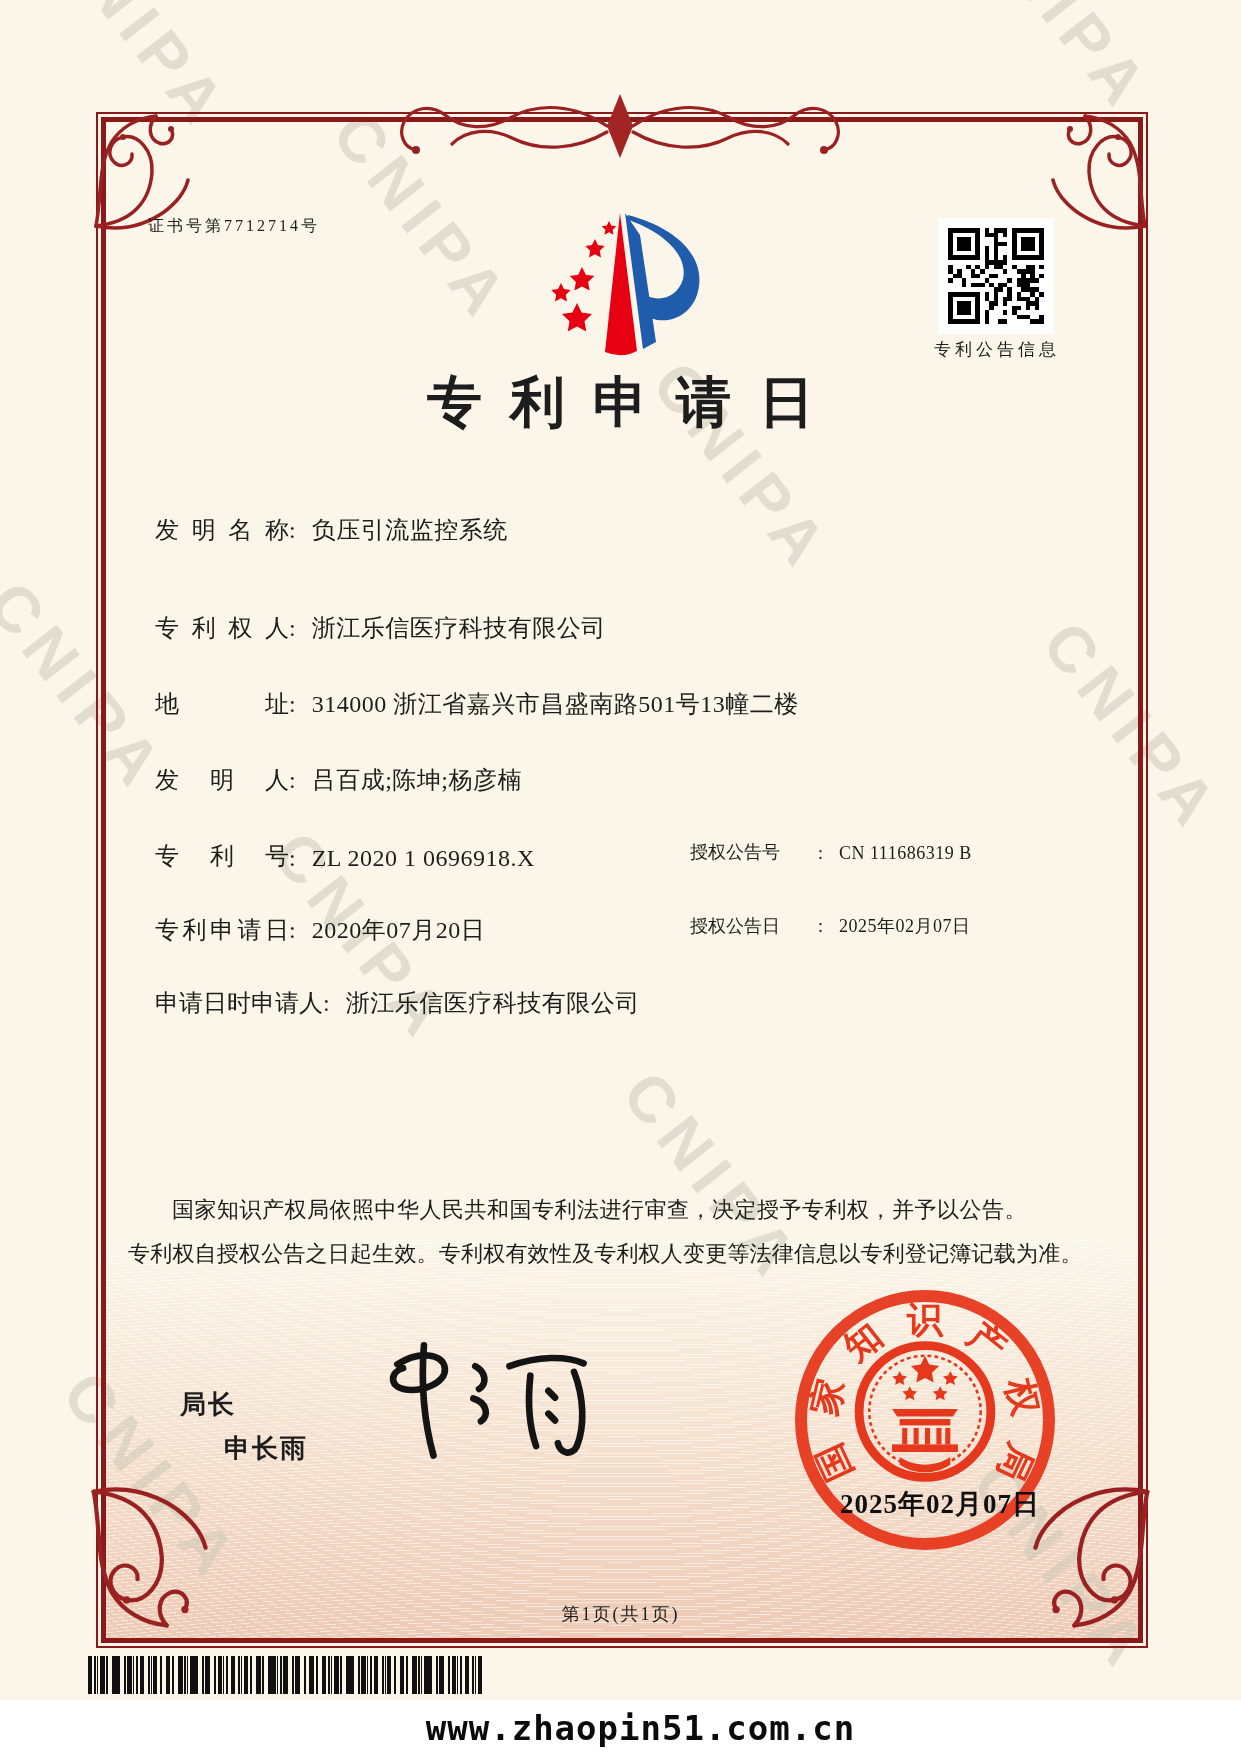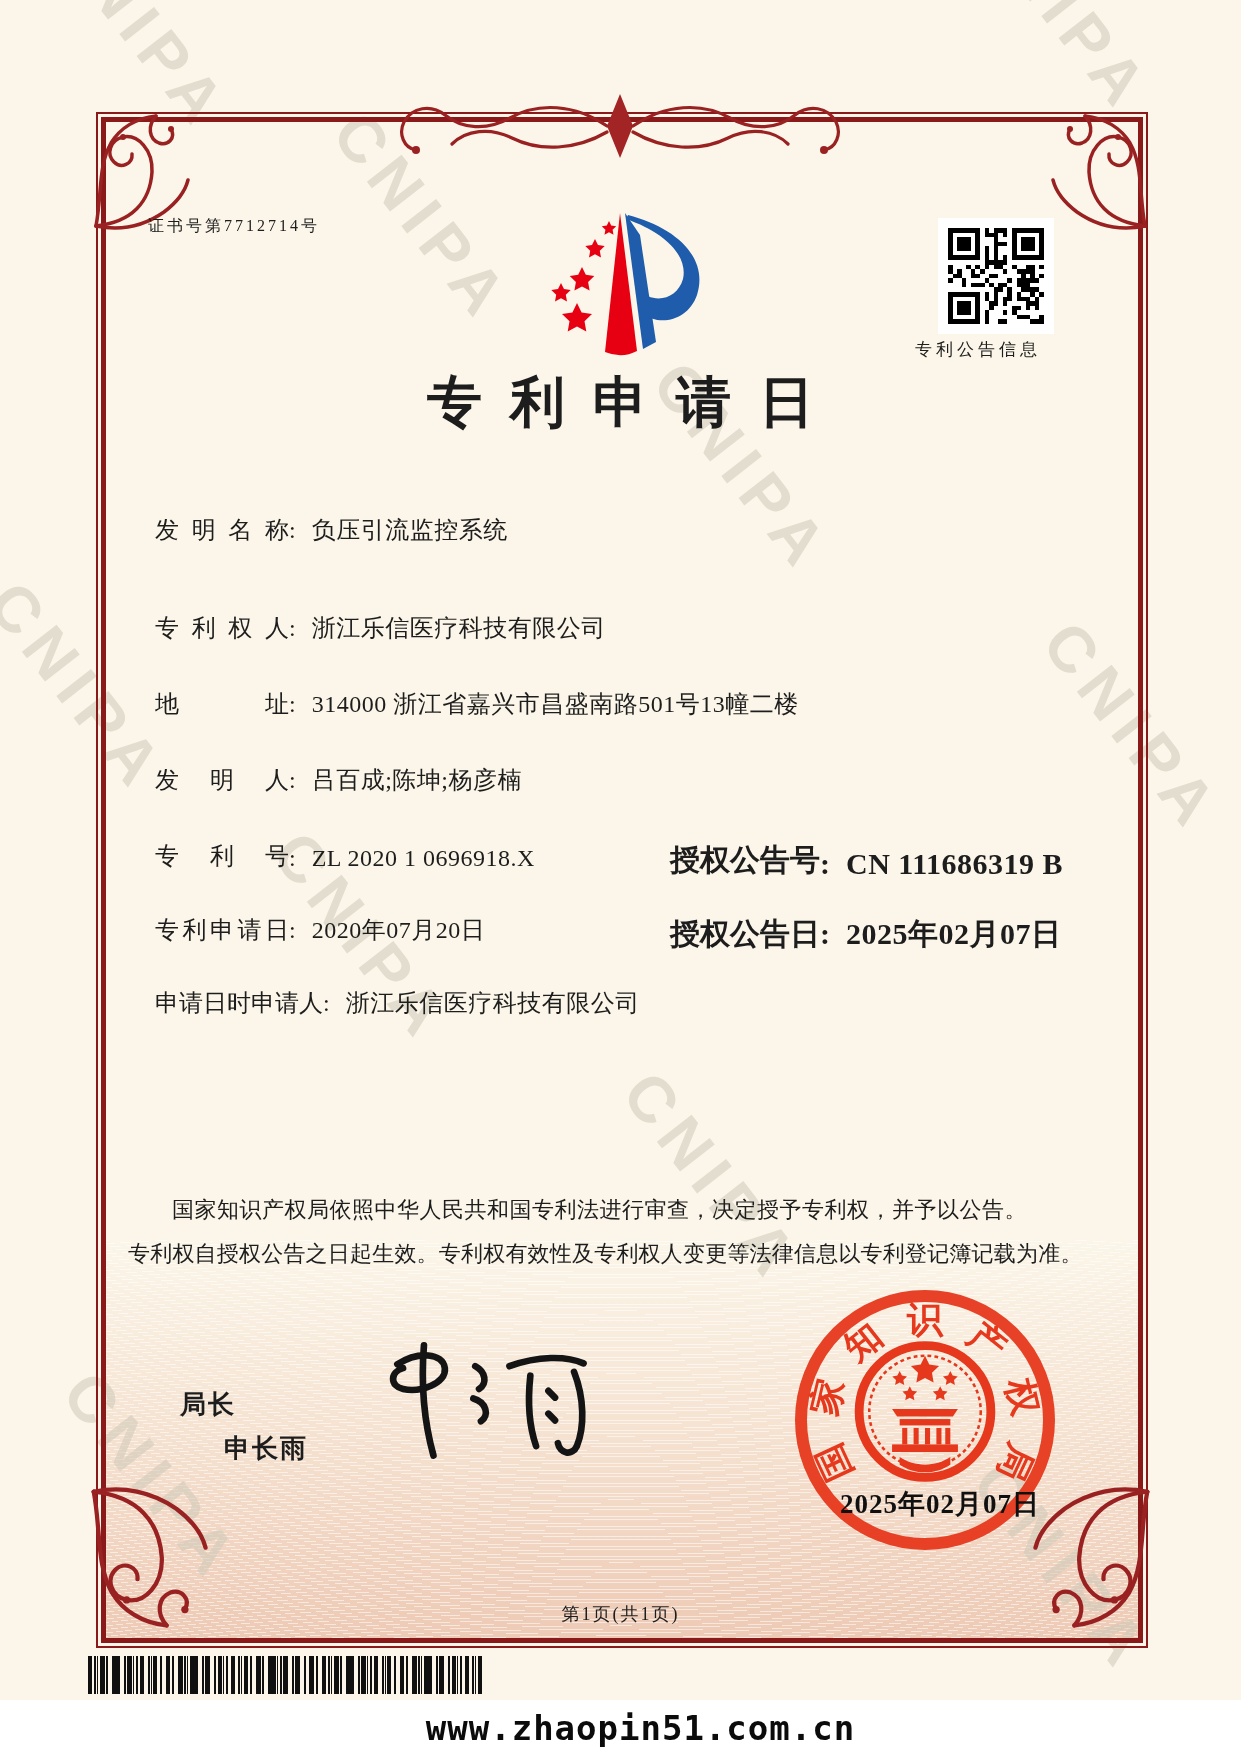--- a/index.html
+++ b/index.html
@@ -20,28 +20,28 @@
   .orn svg{display:block;}
   .o-tr{transform:scaleX(-1);}
   .o-bl{transform:scaleY(-1);}
   .o-br{transform:scale(-1,-1);}
 
   
   .cert-no{position:absolute;left:148px;top:216px;z-index:3;font-size:16px;letter-spacing:3px;}
   .logo{position:absolute;left:525px;top:205px;width:190px;height:155px;z-index:3;}
   .qr-box{position:absolute;left:938px;top:218px;width:116px;height:116px;background:#ffffff;z-index:3;}
   .qr-box svg{position:absolute;left:10px;top:10px;width:96px;height:96px;}
-  .qr-cap{position:absolute;left:915px;top:338px;width:164px;z-index:3;text-align:left;
+  .qr-cap{position:absolute;left:915px;top:338px;width:164px;z-index:3;text-align:center;
           font-size:17px;letter-spacing:4px;}
   .title{position:absolute;left:0;top:366px;width:100%;z-index:3;text-align:center;
          font-size:55px;font-weight:700;letter-spacing:28px;text-indent:28px;}
 
   
   .row{position:absolute;left:155px;z-index:3;font-size:24px;white-space:nowrap;}
-  .row-r{position:absolute;left:670px;z-index:3;font-size:30px;white-space:nowrap;font-weight:bold;}
+  .row-r{position:absolute;left:690px;z-index:3;font-size:18px;white-space:nowrap;}
   .lbl{display:inline-block;min-width:134px;text-align:justify;text-align-last:justify;vertical-align:bottom;}
   .lbl-r{display:inline-block;min-width:128px;vertical-align:bottom;}
   .cl::before{content:":";}
   .cl{margin-right:16px;}
   .val{letter-spacing:.5px;}
 
   
   .statement{position:absolute;left:128px;top:1188px;width:988px;z-index:3;font-size:22px;line-height:44px;}
   .statement .l1{text-indent:44px;letter-spacing:.5px;}
   .statement .l2{letter-spacing:.2px;}

